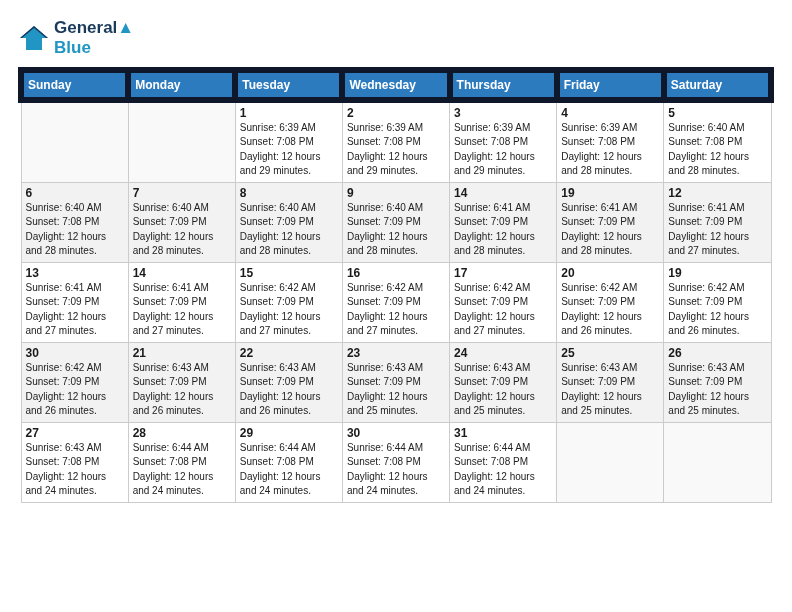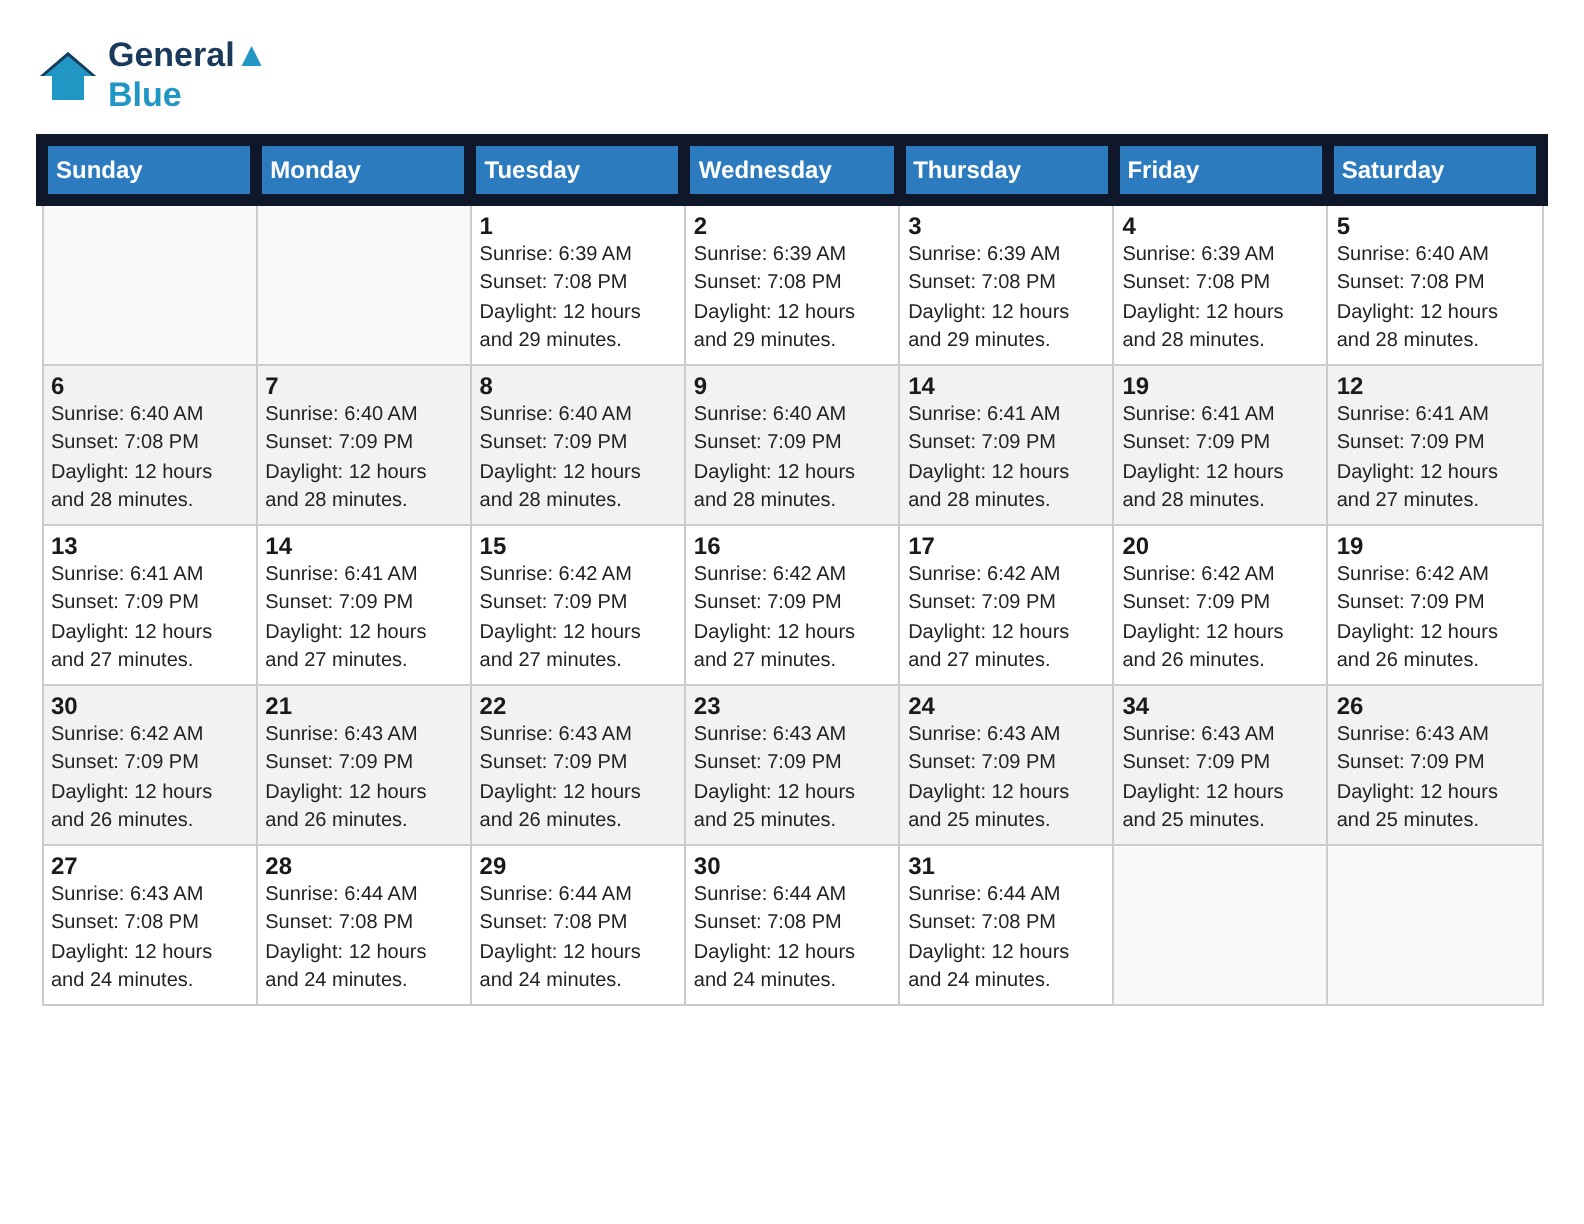--- a/index.html
+++ b/index.html
@@ -294,21 +294,21 @@
 and 25 minutes.</div>
           </td>
           <td>
             <span class="day-num">24</span>
             <div class="day-info" style="white-space: pre-line;">Sunrise: 6:43 AM
 Sunset: 7:09 PM
 Daylight: 12 hours
 and 25 minutes.</div>
           </td>
           <td>
-            <span class="day-num">34</span>
+            <span class="day-num">25</span>
             <div class="day-info" style="white-space: pre-line;">Sunrise: 6:43 AM
 Sunset: 7:09 PM
 Daylight: 12 hours
 and 25 minutes.</div>
           </td>
           <td>
             <span class="day-num">26</span>
             <div class="day-info" style="white-space: pre-line;">Sunrise: 6:43 AM
 Sunset: 7:09 PM
 Daylight: 12 hours

